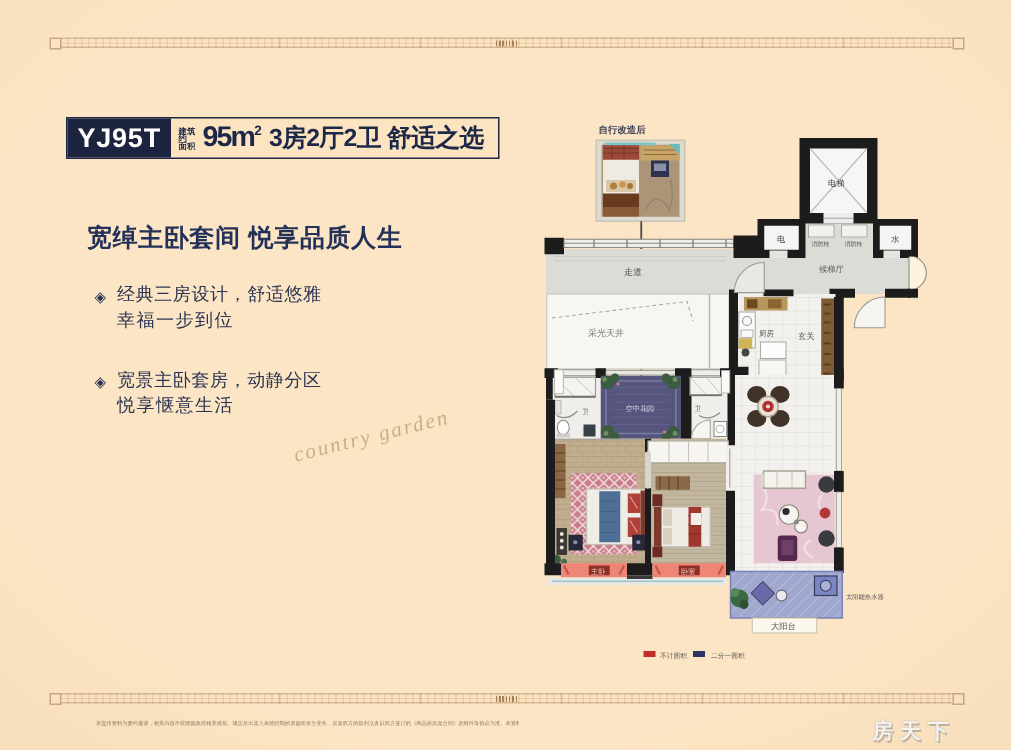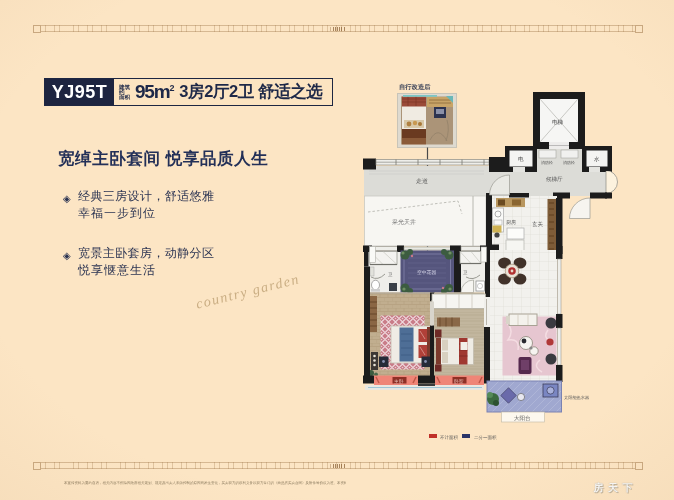--- a/index.html
+++ b/index.html
@@ -32,21 +32,21 @@
 .b .dia{position:absolute;left:0;top:2px;font-size:10px;color:#2a3352;}
 .b .tx{margin-left:15px;letter-spacing:.4px;}
 .script{position:absolute;left:193px;top:284px;width:110px;text-align:center;white-space:nowrap;
   font-family:"Liberation Serif",serif;font-style:italic;font-size:14px;letter-spacing:1.5px;
   color:rgba(168,136,88,.6);transform:rotate(-14deg);}
 
 .finewrap{position:absolute;left:64px;top:480px;width:282px;height:6px;overflow:hidden;}
 .fine{font-size:7px;color:#8a7a5e;transform:scale(.5);transform-origin:left top;white-space:nowrap;width:1200px;}
 
 .fang{position:absolute;right:1px;bottom:9px;z-index:10;text-align:right;}
-.fang .cn{font-size:10px;font-weight:bold;color:rgba(255,255,255,.88);text-shadow:0 0 1px rgba(135,130,118,.75), 1px 1px 0 rgba(135,130,118,.45);letter-spacing:4.5px;margin-right:36px;line-height:7px;}
+.fang .cn{font-size:14px;font-weight:bold;color:rgba(255,255,255,.88);text-shadow:0 0 1px rgba(135,130,118,.75), 1px 1px 0 rgba(135,130,118,.45);letter-spacing:4.5px;margin-right:36px;line-height:7px;}
 .fang .en{font-size:21px;font-weight:bold;color:rgba(255,255,255,.92);letter-spacing:-0.5px;
   text-shadow:0 0 1px rgba(128,122,110,.85), 1.5px 1.5px 1px rgba(128,122,110,.5);line-height:15px;margin-right:0px;}
 #plan{position:absolute;left:360px;top:70px;}
 </style>
 </head>
 <body>
 <div class="deco" style="top:25px;">
     <div class="mid"></div>
   </div>
 <div class="deco" style="top:462px;">

